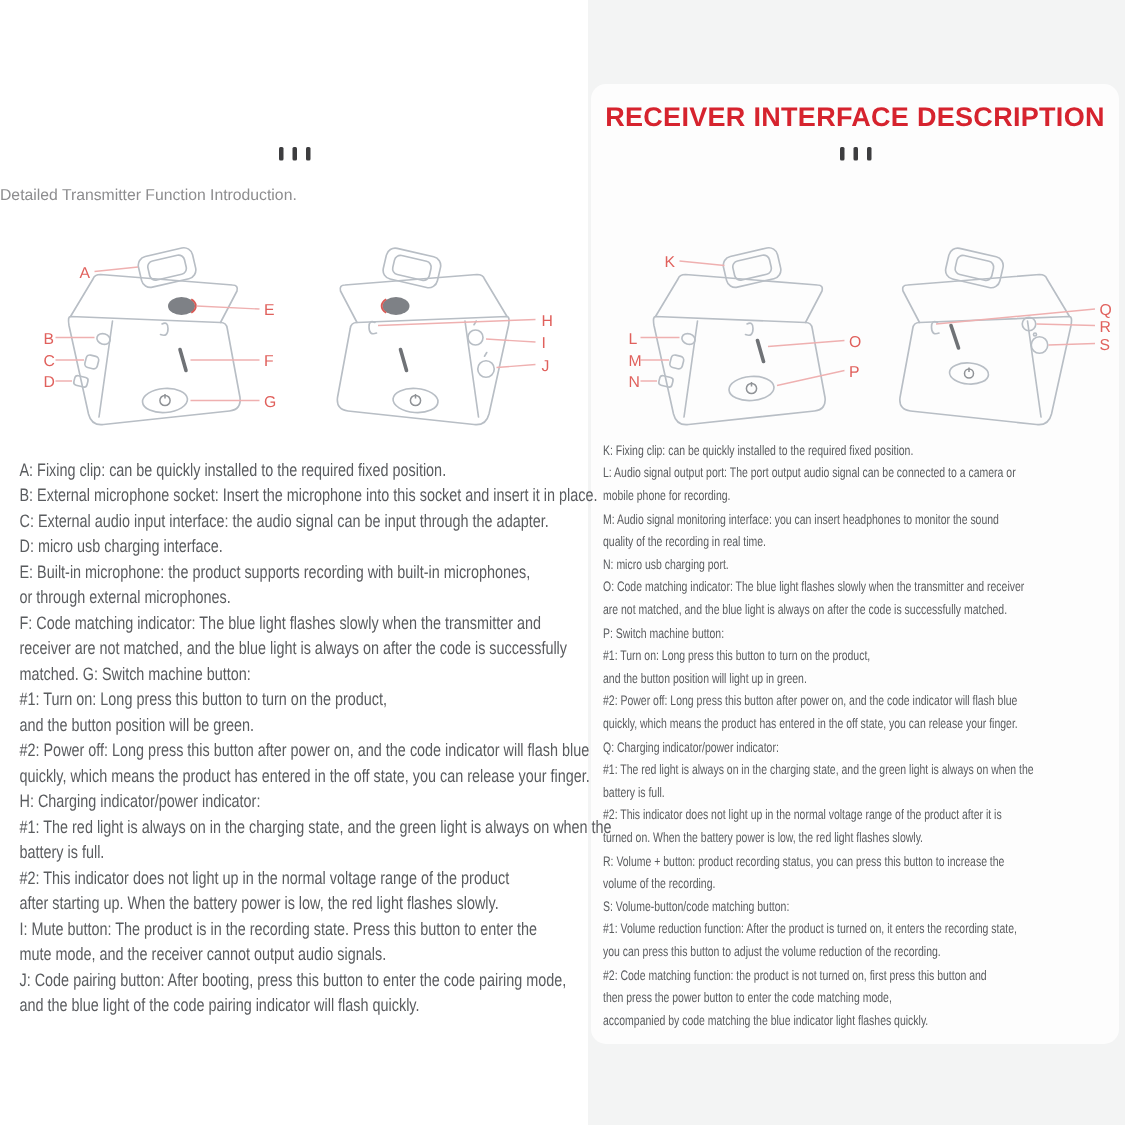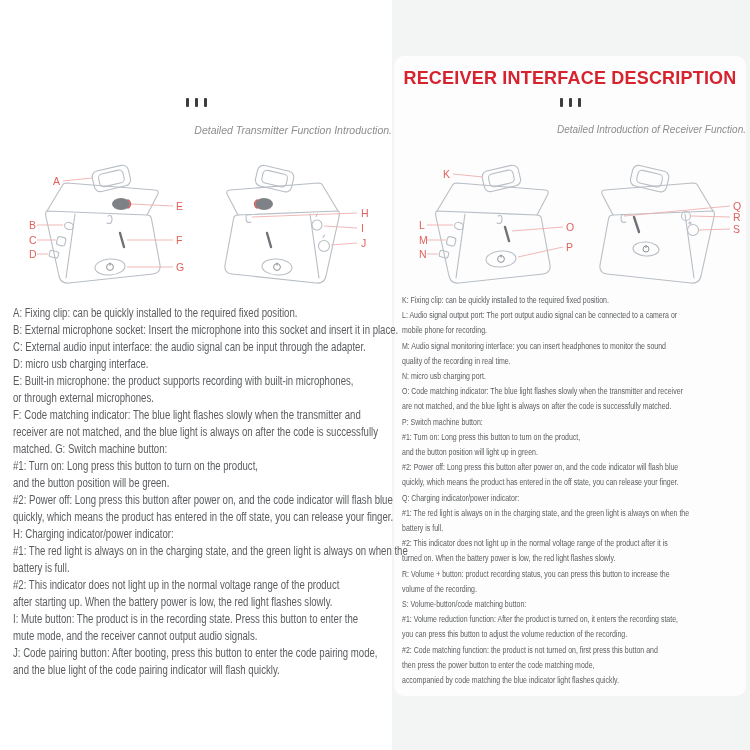--- a/index.html
+++ b/index.html
@@ -7,21 +7,21 @@
   .stage{position:relative;width:750px;height:750px;overflow:hidden;background:#ffffff;}
   .right-bg{position:absolute;left:392px;top:0;width:358px;height:750px;background:#f3f4f4;}
   .card{position:absolute;left:394px;top:56px;width:352px;height:640px;background:#fdfdfd;border-radius:10px;}
   .title{position:absolute;margin:0;text-align:center;color:#d6232e;font-weight:700;letter-spacing:.2px;}
   .t-title{left:0;top:57px;width:392px;font-size:16px;}
   .r-title{left:394px;top:68px;width:352px;font-size:18px;}
   .divider{position:absolute;display:flex;justify-content:center;gap:6px;}
   .divider span{width:3px;height:9px;background:#3d3d3f;border-radius:1px;}
   .t-div{left:0;top:98px;width:392px;}
   .r-div{left:394px;top:98px;width:352px;}
-  .subtitle{position:absolute;margin:0;text-align:right;color:#8d8d8f;font-style:italic;}
+  .subtitle{position:absolute;margin:0;text-align:left;color:#8d8d8f;}
   .t-sub{left:0;top:124px;width:392px;font-size:10.5px;}
   .r-sub{left:394px;top:124px;width:352px;font-size:10px;}
   .diagram{position:absolute;}
   .d1{left:25px;top:155px;}
   .d2{left:205px;top:155px;}
   .d3{left:415px;top:155px;}
   .d4{left:580px;top:155px;}
   .desc{position:absolute;color:#5a5c5f;}
   .t-desc{left:13px;top:305px;width:378px;font-size:12px;line-height:17px;}
   .r-desc{left:402px;top:293px;width:342px;font-size:9.2px;line-height:15.2px;}
@@ -148,21 +148,20 @@
       <div class="line">J: Code pairing button: After booting, press this button to enter the code pairing mode,</div>
       <div class="line">and the blue light of the code pairing indicator will flash quickly.</div>
     </div>
 
   <h1 class="title r-title">RECEIVER INTERFACE DESCRIPTION</h1>
   <div class="divider r-div">
     <span></span>
       <span></span>
       <span></span>
   </div>
-  <p class="subtitle r-sub">Detailed Introduction of Receiver Function.</p>
 
   <svg class="diagram d3" width="180" height="140" viewBox="0 0 180 140">
     <g class="dev">
       <g transform="rotate(-13 86 24)">
         <rect x="68" y="13" width="37" height="21" rx="6"></rect>
         <rect x="74" y="17" width="25" height="13" rx="4"></rect>
       </g>
       <path d="M22,56 L37,31 Q38,28 42,28 L130,35 Q134,35 133,39 L122,60"></path>
       <path d="M22,56 L122,60 Q126,60 126.5,64 L135,110 Q136,118 128,119 L44,128 Q36,129 34,121 L21,62 Q20,56 22,56 Z"></path>
       <path d="M50,59 L41,123"></path>

